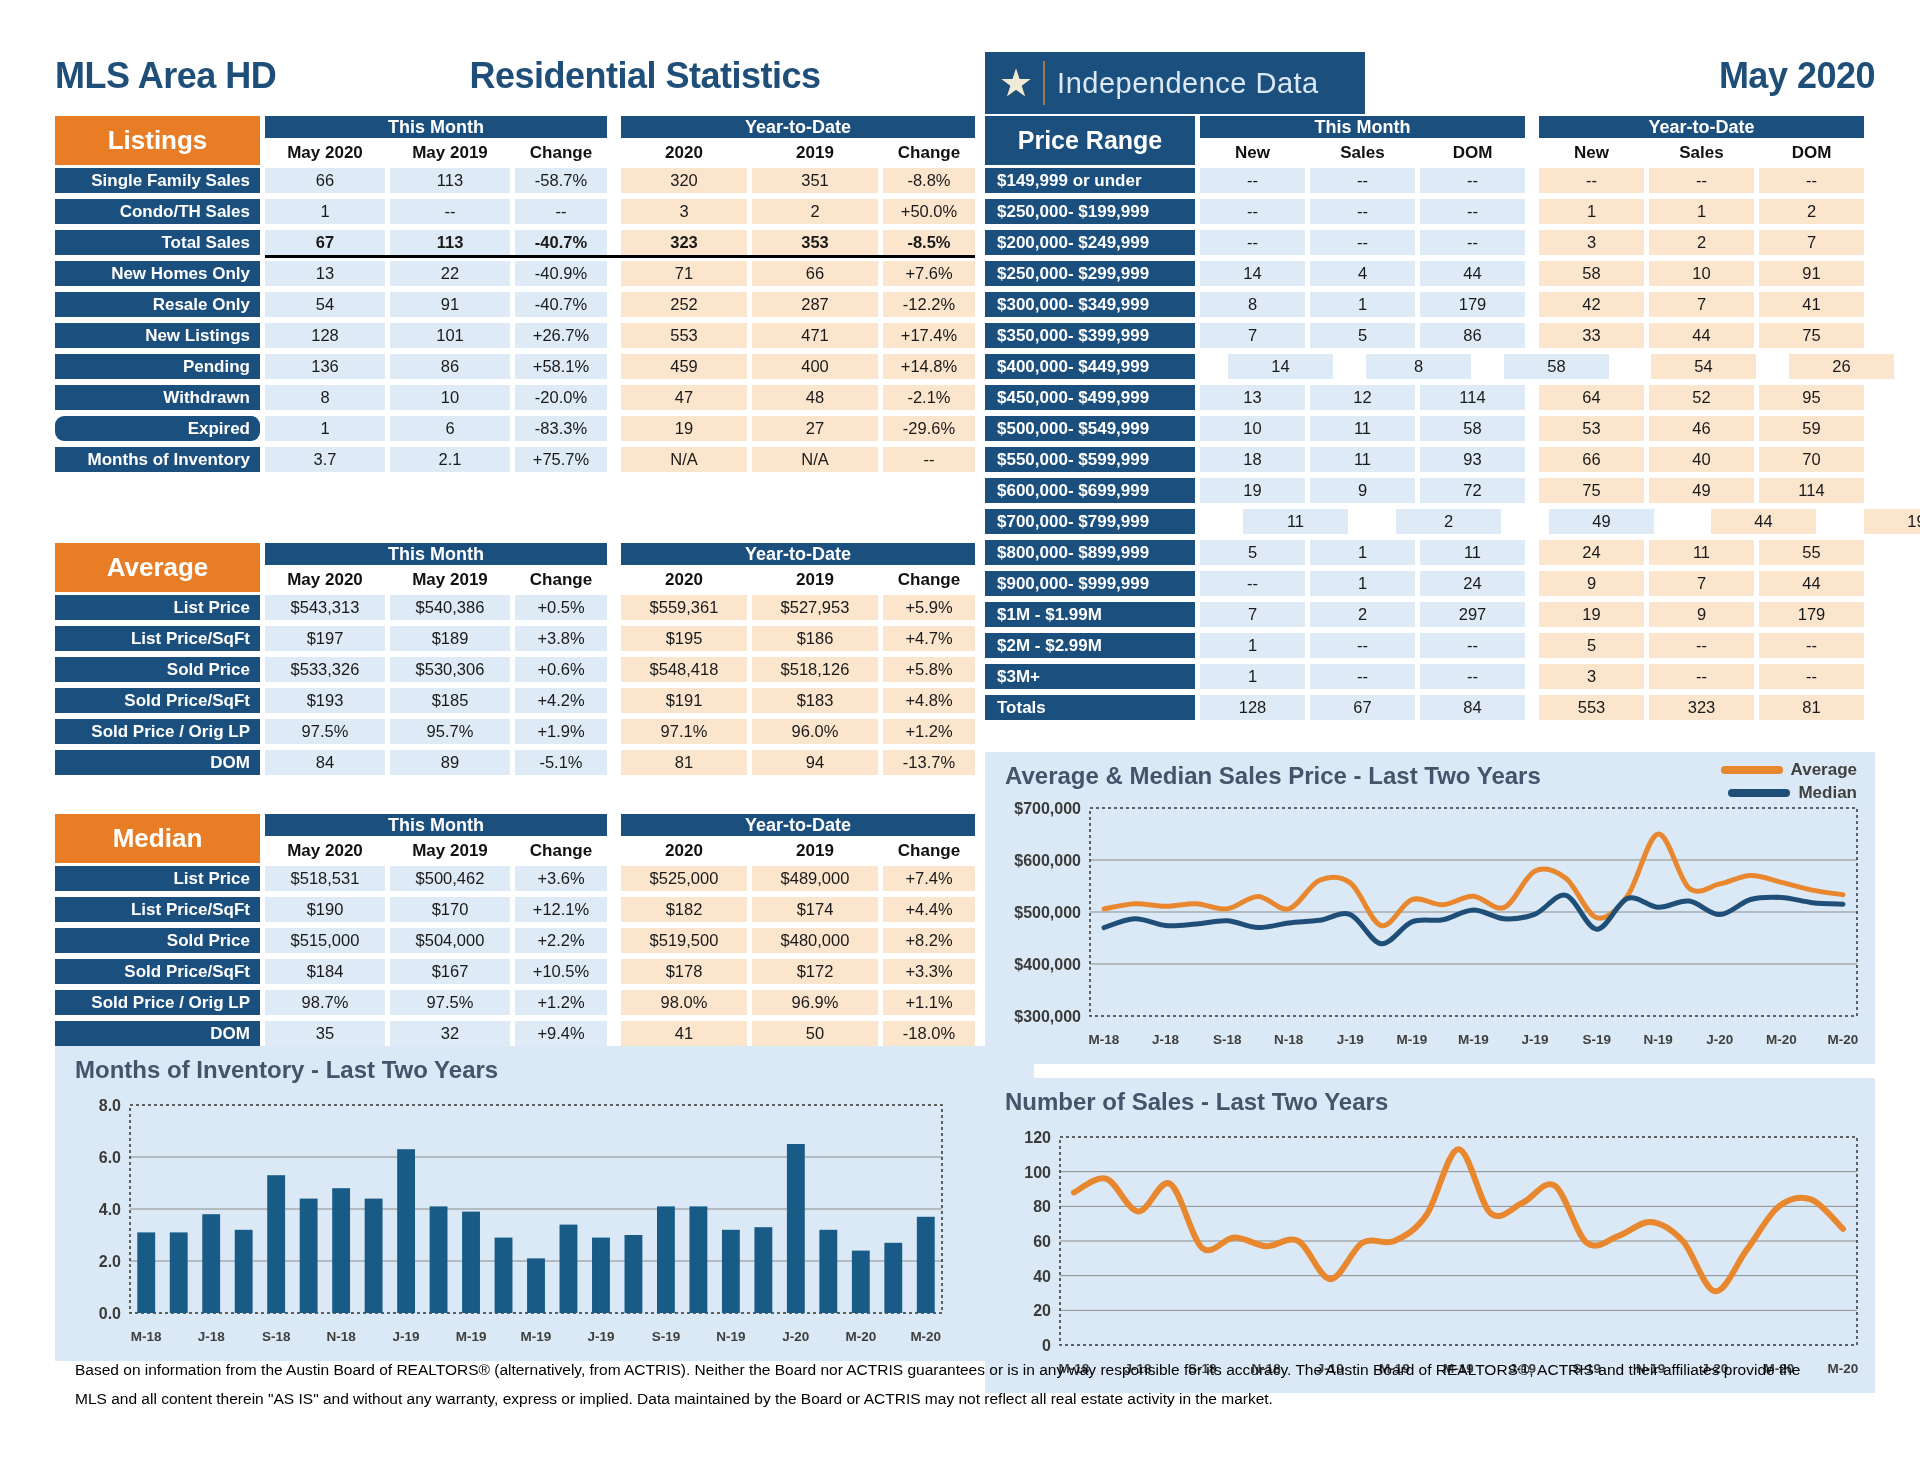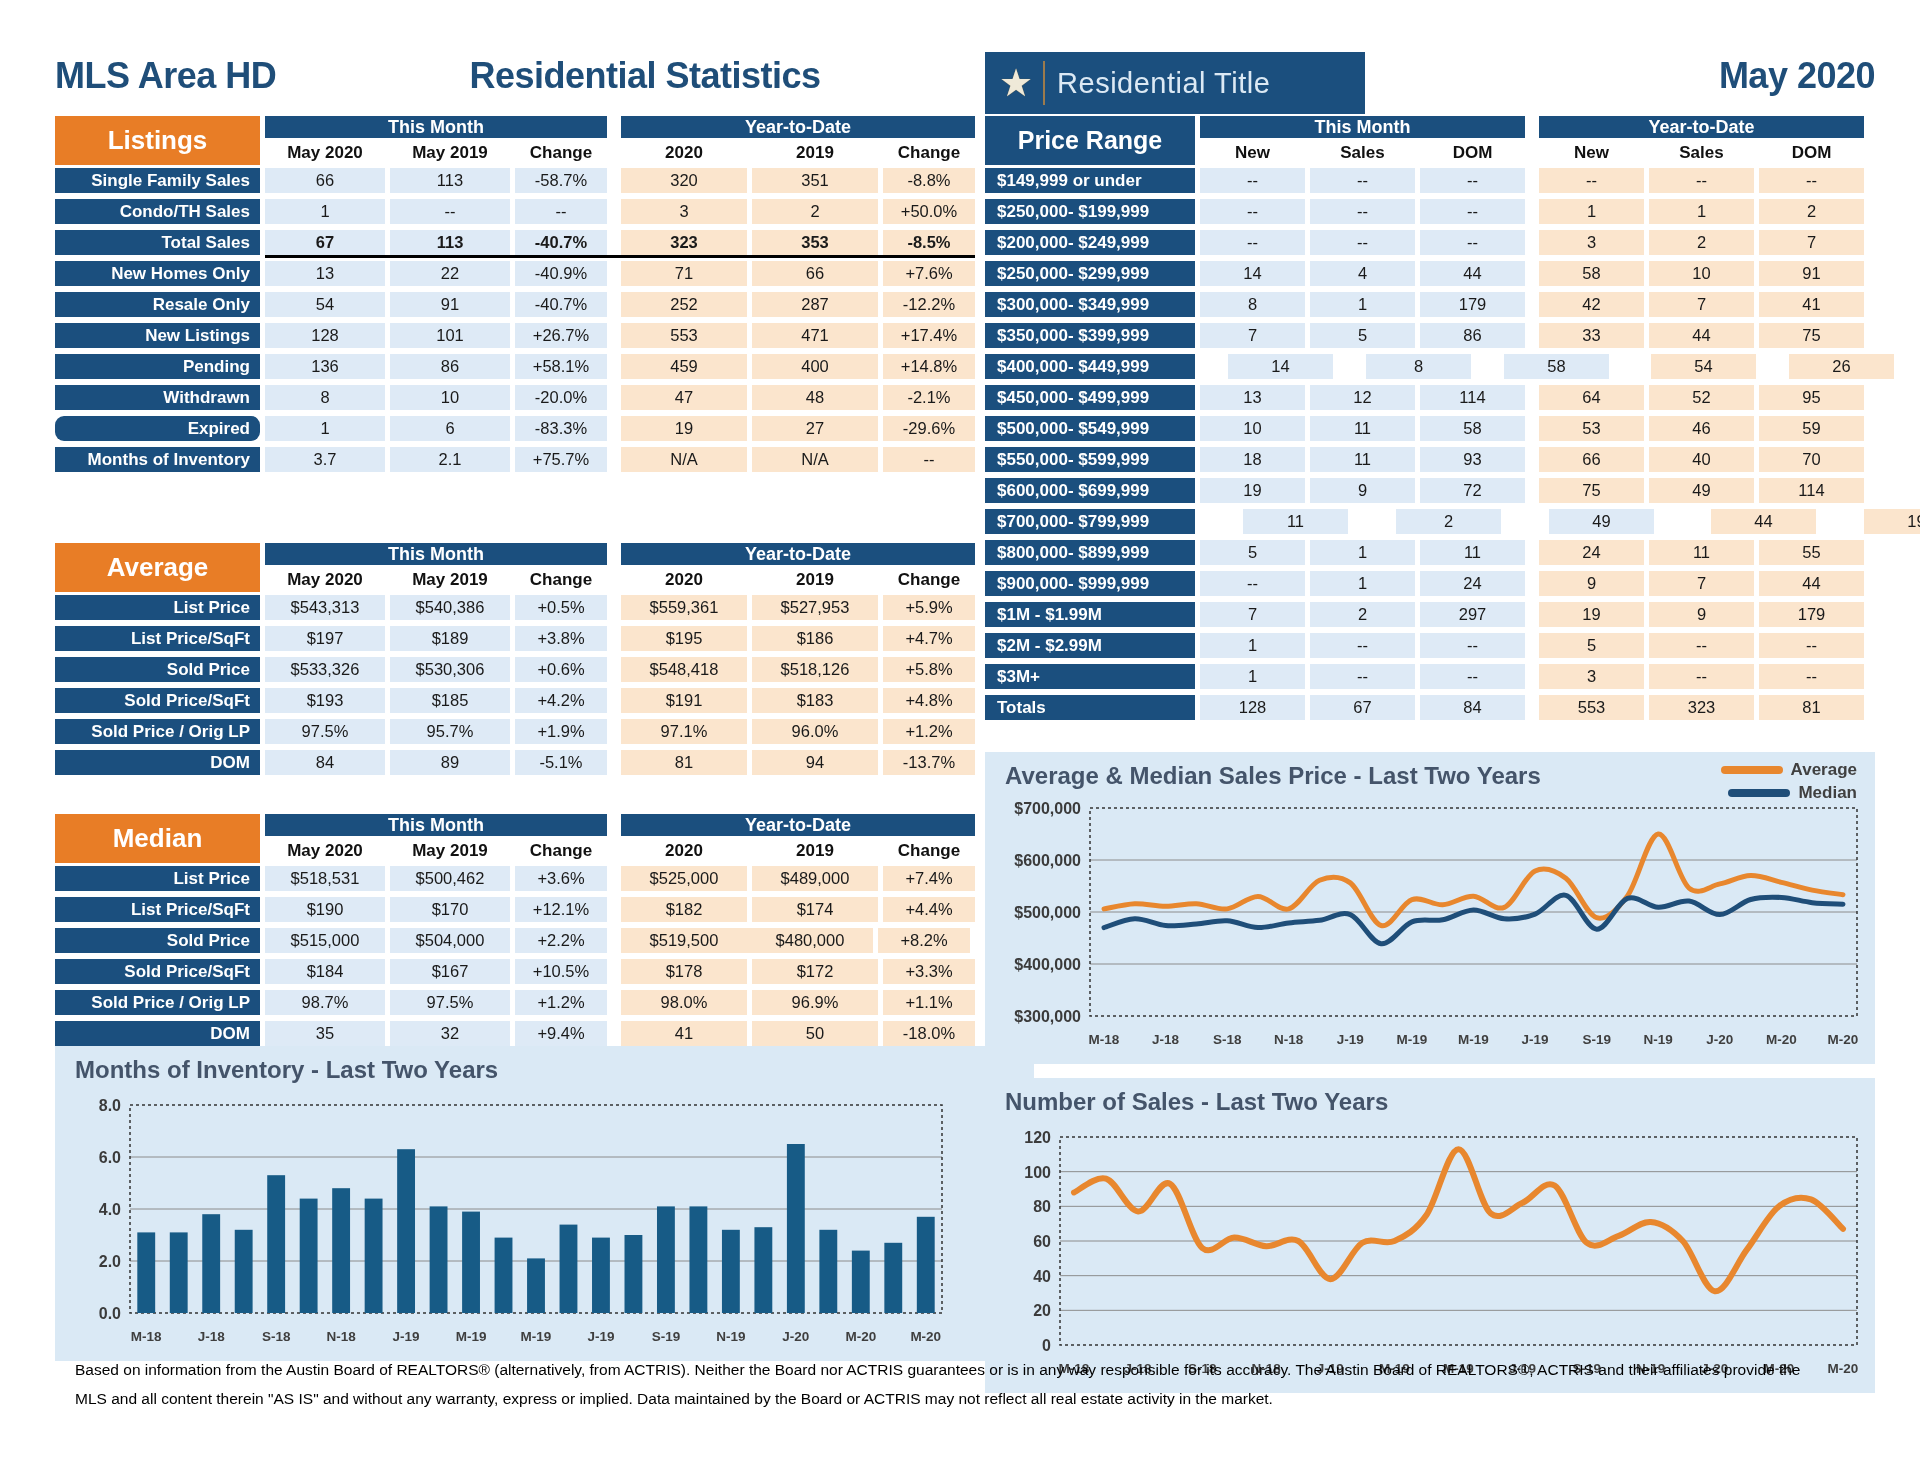--- a/index.html
+++ b/index.html
@@ -65,21 +65,21 @@
 </head>
 <body>
 
 <div class="page">
 
   <div class="hdr-title hdr-left">MLS Area HD</div>
   <div class="hdr-title hdr-center">Residential Statistics</div>
   <div class="logo">
     <span class="logo-star">★</span>
     <span class="logo-sep"></span>
-    <span class="logo-text">Residential Title</span>
+    <span class="logo-text">Independence Data</span>
   </div>
   <div class="hdr-title hdr-right">May 2020</div>
 
   <div id="listings-table" class="stat-table pos-listings">
       <div class="section-box orange" style="width: 205px; flex: 0 0 205px;">Listings</div>
       <div class="hrow" style="margin-bottom: 3px;">
         <div class="" style="width: 210px; flex: 0 0 210px; visibility: hidden;"></div>
         <div class="gbar" style="width: 342px; flex: 0 0 342px;">This Month</div>
         <div class="" style="width: 14px; flex: 0 0 14px; visibility: hidden;"></div>
         <div class="gbar" style="width: 354px; flex: 0 0 354px;">Year-to-Date</div>
@@ -470,21 +470,21 @@
         <div class="vcell blue" style="width: 92px; flex: 0 0 92px; margin-right: 14px;">+12.1%</div>
         <div class="vcell tan" style="width: 126px; flex: 0 0 126px; margin-right: 5px;">$182</div>
         <div class="vcell tan" style="width: 126px; flex: 0 0 126px; margin-right: 5px;">$174</div>
         <div class="vcell tan" style="width: 92px; flex: 0 0 92px; margin-right: 0px;">+4.4%</div>
       </div>
       <div class="trow" style="margin-bottom: 6px;">
         <div class="rlabel right" style="width: 205px; flex: 0 0 205px; margin-right: 5px;">Sold Price</div>
         <div class="vcell blue" style="width: 120px; flex: 0 0 120px; margin-right: 5px;">$515,000</div>
         <div class="vcell blue" style="width: 120px; flex: 0 0 120px; margin-right: 5px;">$504,000</div>
         <div class="vcell blue" style="width: 92px; flex: 0 0 92px; margin-right: 14px;">+2.2%</div>
-        <div class="vcell tan" style="width: 126px; flex: 0 0 126px; ">$519,500</div>
+        <div class="vcell tan" style="width: 126px; flex: 0 0 126px; margin-right: 5px;">$519,500</div>
         <div class="vcell tan" style="width: 126px; flex: 0 0 126px; margin-right: 5px;">$480,000</div>
         <div class="vcell tan" style="width: 92px; flex: 0 0 92px; margin-right: 0px;">+8.2%</div>
       </div>
       <div class="trow" style="margin-bottom: 6px;">
         <div class="rlabel right" style="width: 205px; flex: 0 0 205px; margin-right: 5px;">Sold Price/SqFt</div>
         <div class="vcell blue" style="width: 120px; flex: 0 0 120px; margin-right: 5px;">$184</div>
         <div class="vcell blue" style="width: 120px; flex: 0 0 120px; margin-right: 5px;">$167</div>
         <div class="vcell blue" style="width: 92px; flex: 0 0 92px; margin-right: 14px;">+10.5%</div>
         <div class="vcell tan" style="width: 126px; flex: 0 0 126px; margin-right: 5px;">$178</div>
         <div class="vcell tan" style="width: 126px; flex: 0 0 126px; margin-right: 5px;">$172</div>

